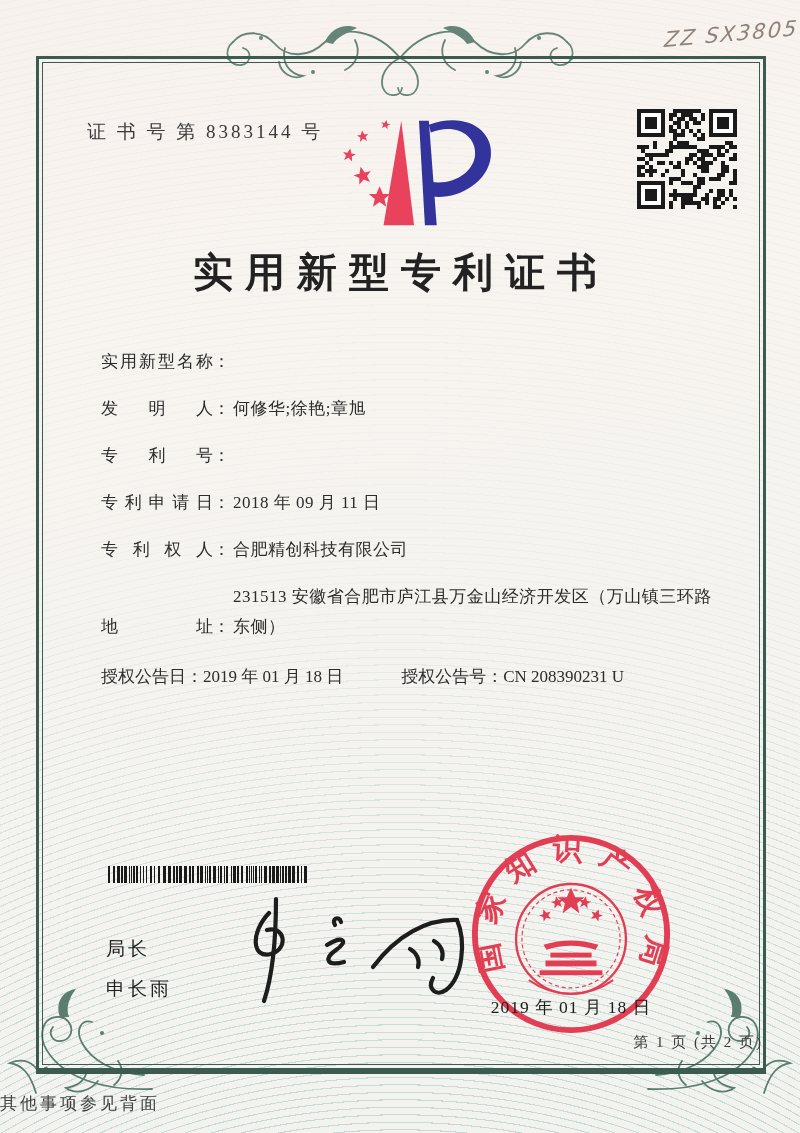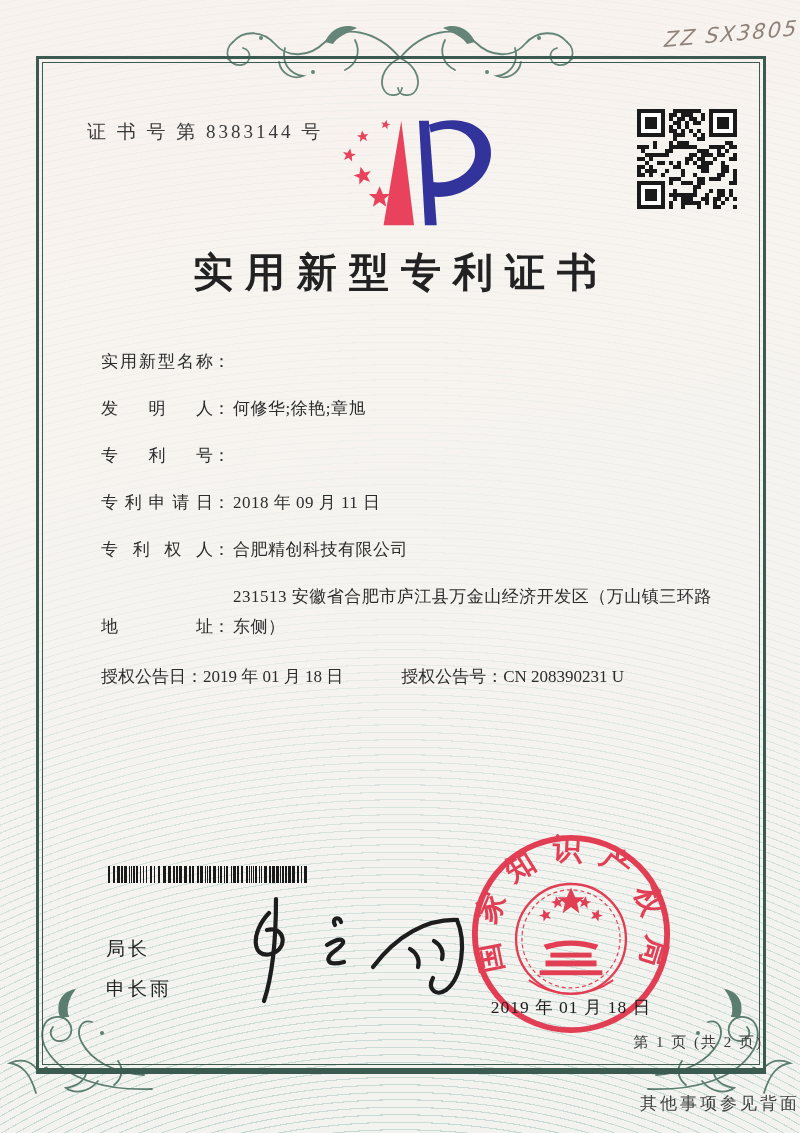--- a/index.html
+++ b/index.html
@@ -46,21 +46,21 @@
   .paras{position:absolute;left:60px;right:30px;top:614px;font-size:15.5px;line-height:1.92;color:#333;text-align:justify;}
   .paras p{margin:0;text-indent:2em;}
   .barcode{position:absolute;left:69px;top:807px;width:200px;height:17px;}
   .signer{position:absolute;left:67px;top:870px;font-family:"Liberation Sans","DejaVu Sans",sans-serif;
     font-size:19px;letter-spacing:3px;color:#222;line-height:40px;}
   .signature{position:absolute;left:184px;top:832px;width:256px;height:120px;}
   .seal{position:absolute;left:429px;top:772px;width:206px;height:206px;}
   .seal-date{position:absolute;left:429px;top:936px;width:206px;text-align:center;
     font-size:17.5px;letter-spacing:1px;color:#1d1d1d;z-index:5;}
   .page-num{position:absolute;left:0;right:0;bottom:16px;text-align:right;font-size:15px;letter-spacing:2px;color:#3a3a3a;}
-  .back-note{position:absolute;left:0;right:0;top:1092px;text-align:right;font-size:17px;letter-spacing:3px;color:#3f3f3f;}
+  .back-note{position:absolute;left:0;right:0;top:1092px;text-align:left;font-size:17px;letter-spacing:3px;color:#3f3f3f;}
   svg{display:block;}
 </style>
 </head>
 <body>
 
 <div class="guilloche"></div>
 
 <div class="handwritten">ZZ SX3805</div>
 
 <svg class="ornament-top" viewBox="0 0 430 78">

